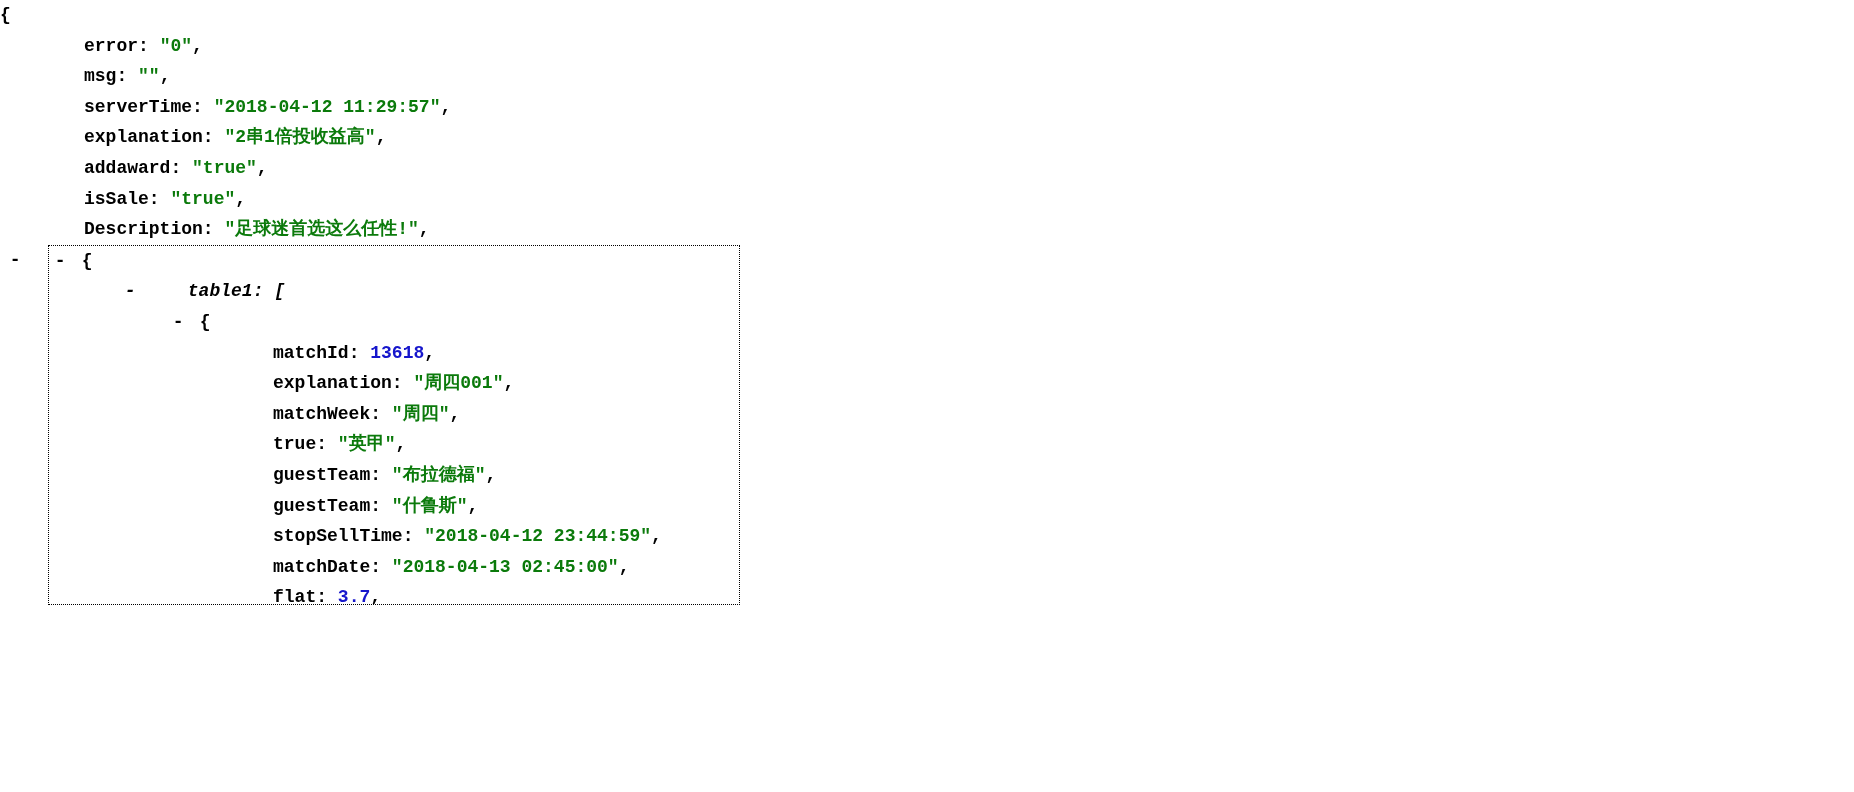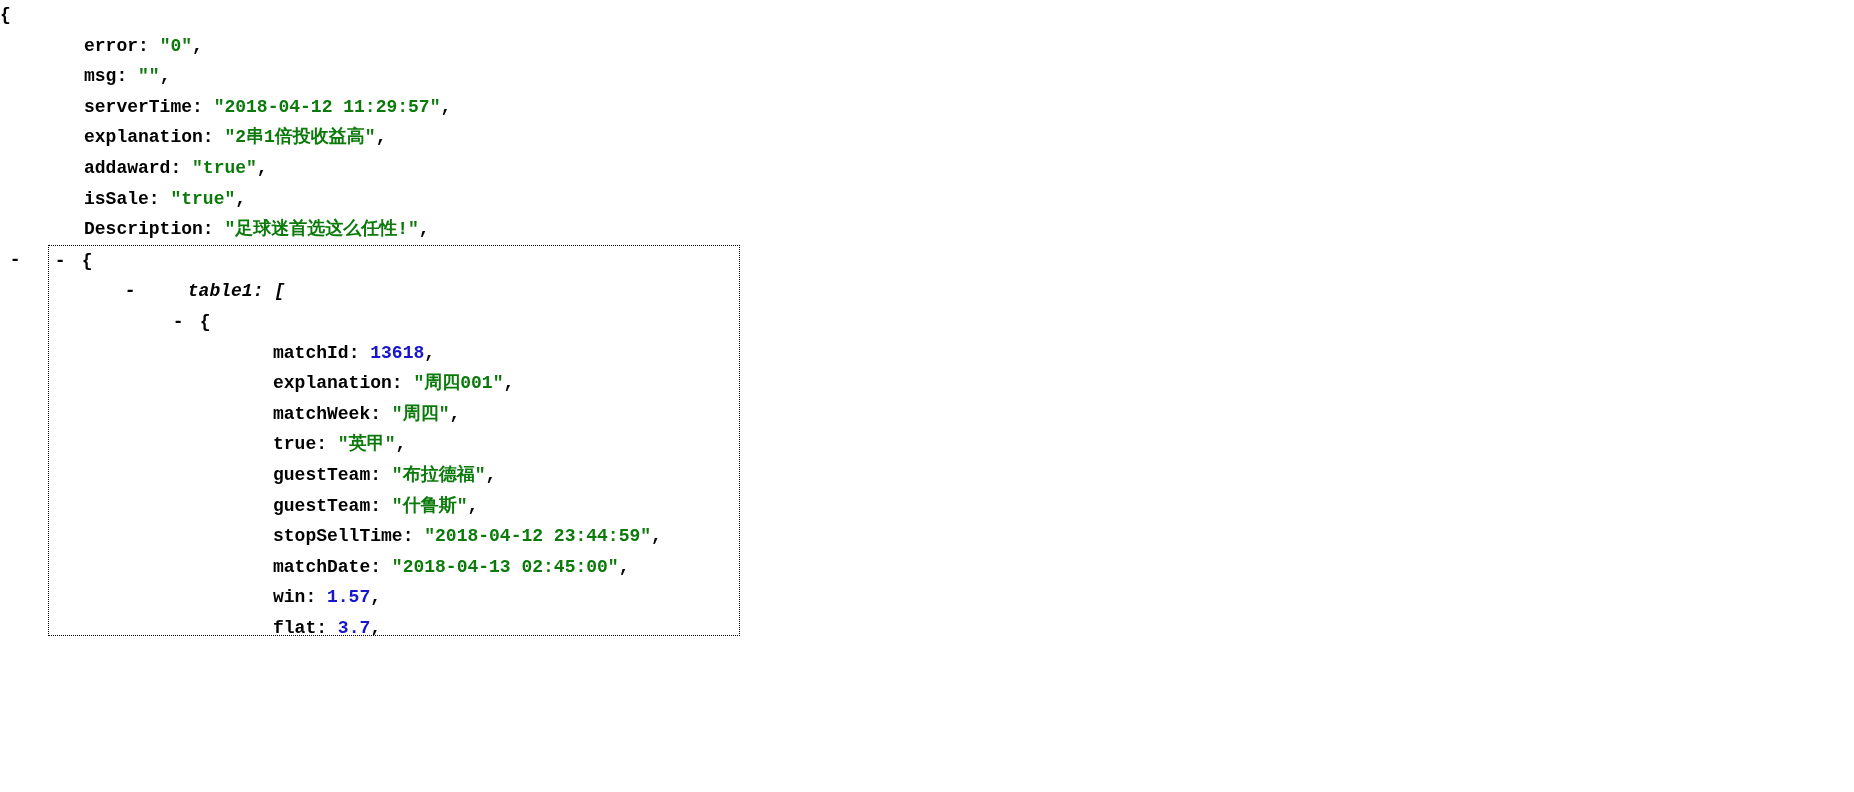--- a/index.html
+++ b/index.html
@@ -133,23 +133,20 @@
 
       <div class="line indent5">
         <span class="key">stopSellTime</span><span class="punct">:</span><span class="sep"></span><span class="string">"2018-04-12 23:44:59"</span><span class="punct">,</span>
       </div>
 
 
       <div class="line indent5">
         <span class="key">matchDate</span><span class="punct">:</span><span class="sep"></span><span class="string">"2018-04-13 02:45:00"</span><span class="punct">,</span>
       </div>
 
-      <div class="line indent5">
-        <span class="key">win</span><span class="punct">:</span><span class="sep"></span><span class="number">1.57</span><span class="punct">,</span>
-      </div>
 
       <div class="line indent5 cut">
         <span class="key">flat</span><span class="punct">:</span><span class="sep"></span><span class="number">3.7</span><span class="punct">,</span>
       </div>
 
     </div>
   </div>
 
 </div>
 

